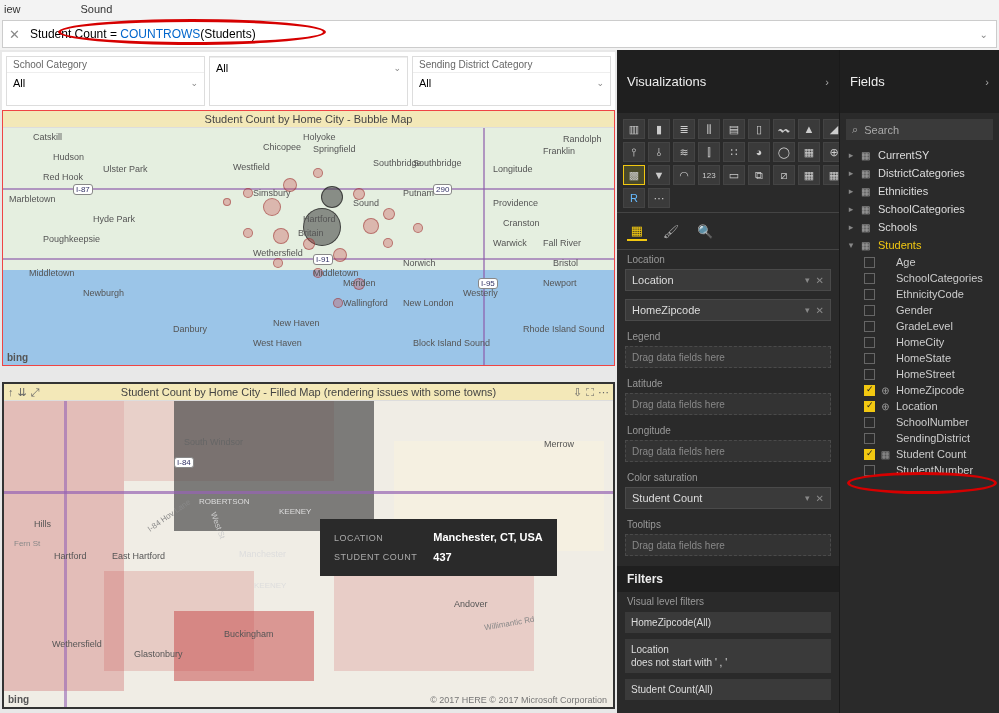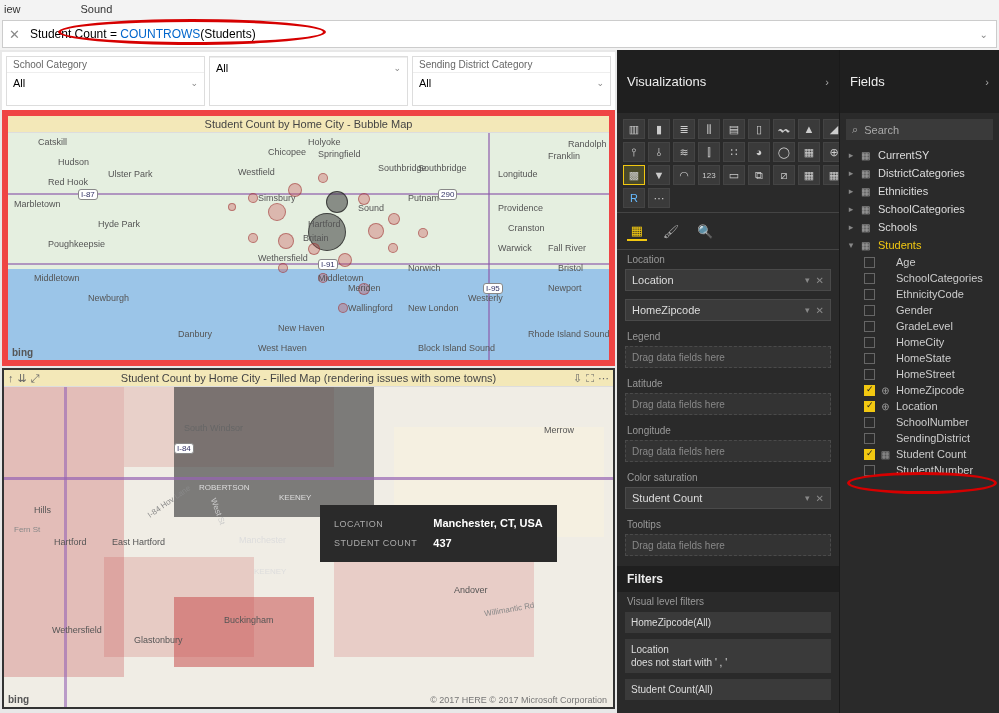--- a/index.html
+++ b/index.html
@@ -23,21 +23,21 @@
   .fields-pane { width: 160px; background: #2a2a2a; color: #ccc; border-left: 1px solid #1a1a1a; display: flex; flex-direction: column; }
 
   
   .slicer-row { display: flex; gap: 4px; height: 58px; background: #fff; padding: 4px; margin-bottom: 0; }
   .slicer { flex: 1; border: 1px solid #ddd; background: #fff; display: flex; flex-direction: column; font-size: 11px; }
   .slicer-title { padding: 2px 6px; color: #666; font-size: 10px; }
   .slicer-value { display: flex; justify-content: space-between; align-items: center; padding: 4px 6px; border-top: 1px solid #eee; }
   .slicer-value .chev { font-size: 9px; color: #888; }
 
   
-  .visual { background: #fff; border: 6px solid #ef4444; margin-bottom: 2px; position: relative; display: flex; flex-direction: column; }
+  .visual { background: #fff; border: 1px solid #ef4444; margin-bottom: 16px; position: relative; display: flex; flex-direction: column; }
   .visual.selected { border: 2px solid #333; margin:0 0 2px 0; }
   .visual-header { background: #f3e8b8; text-align: center; font-size: 11px; color: #444; padding: 2px; border-bottom: 1px solid #ddd; }
   .visual-icons { position: absolute; top: 2px; right: 4px; display: flex; gap: 4px; font-size: 11px; color: #666; }
   .visual-icons.left { right: auto; left: 4px; }
   .map-body { flex: 1; position: relative; overflow: hidden; background: #e8eef0; }
   .bing { position: absolute; bottom: 2px; left: 4px; font-size: 10px; color: #555; font-weight: bold; }
   .copyright { position: absolute; bottom: 2px; right: 6px; font-size: 9px; color: #777; }
 
   
   .map1 { height: 256px; }

